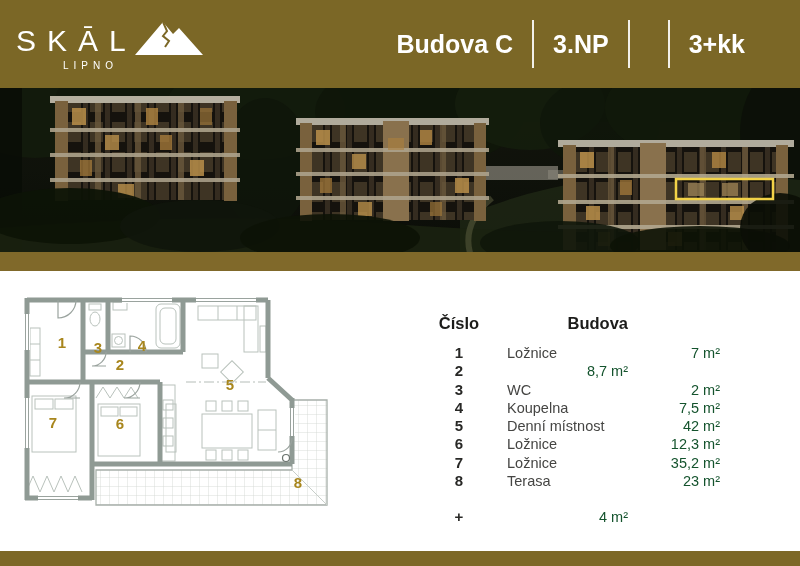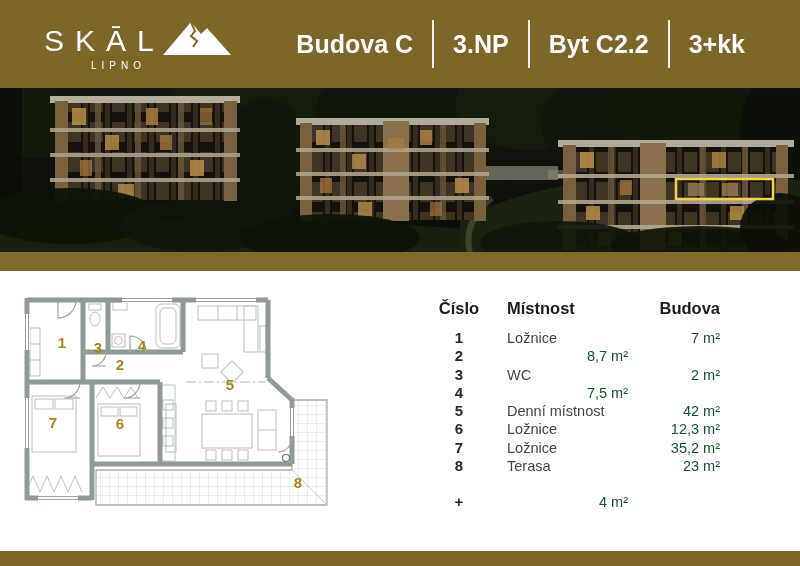--- a/index.html
+++ b/index.html
@@ -2,21 +2,21 @@
 <html><head>
 <meta charset="utf-8">
 <style>
   html,body{margin:0;padding:0;background:#ffffff;}
   .page{position:relative;width:800px;height:566px;overflow:hidden;background:#ffffff;
         font-family:"Liberation Sans", sans-serif;}
 
   
   .header{position:absolute;left:0;top:0;width:800px;height:88px;background:#7b6726;
           display:flex;align-items:center;justify-content:space-between;}
-  .logo{margin-left:44px;display:flex;flex-direction:column;}
+  .logo{margin-left:16px;display:flex;flex-direction:column;}
   .logo-row{display:flex;align-items:flex-end;}
   .logo-word{color:#fff;font-size:30px;font-weight:400;letter-spacing:11px;line-height:1;}
   .logo-sub{color:#fff;font-size:10px;letter-spacing:5px;margin-left:47px;margin-top:4px;}
   .mountain{margin-left:-4px;margin-bottom:-1px;}
   .crumbs{display:flex;align-items:center;margin-right:55px;color:#fff;
           font-size:25px;font-weight:700;}
   .crumb{white-space:nowrap;text-align:center;}
   .crumb-sep{width:2px;height:48px;background:rgba(255,255,255,.9);margin:0 19px;}
 
   
@@ -25,21 +25,21 @@
 
   
   .bar-mid{position:absolute;left:0;top:252px;width:800px;height:19px;background:#80692a;}
   .bar-foot{position:absolute;left:0;top:551px;width:800px;height:15px;background:#7d6827;}
 
   
   .plan{position:absolute;left:10px;top:288px;width:420px;height:240px;}
   .plan text{font-family:"Liberation Sans", sans-serif;font-weight:700;font-size:15px;fill:#a8861d;}
 
   
-  .room-table{position:absolute;left:433px;top:299px;width:287px;color:#3f3f3d;}
+  .room-table{position:absolute;left:433px;top:314px;width:287px;color:#3f3f3d;}
   .trow{display:grid;grid-template-columns:52px 1fr 92px;align-items:baseline;height:18.3px;}
   .trow .c-num{text-align:center;font-weight:700;font-size:15px;color:#282826;}
   .trow .c-room{padding-left:22px;font-size:14.5px;color:#454543;}
   .trow .c-area{text-align:right;font-size:14.5px;color:#14532d;}
   .thead{height:24px;margin-bottom:6px;}
   .thead .c-num,.thead .c-room,.thead .c-area{font-weight:700;font-size:16.5px;color:#1c1c1a;}
   .extra{margin-top:18px;}
 </style>
 </head>
 <body>
@@ -55,21 +55,20 @@
           <path d="M30,5 L34,14 L30,19 L36,24 L32,30" fill="none" stroke="#7b6726" stroke-width="2"></path>
         </svg>
       </div>
       <span class="logo-sub">LIPNO</span>
     </div>
     <nav class="crumbs">
       <span class="crumb">Budova C</span>
       <span class="crumb-sep"></span>
       <span class="crumb">3.NP</span>
       <span class="crumb-sep"></span>
-      <span class="crumb">Byt C2.2</span>
       <span class="crumb-sep"></span>
       <span class="crumb">3+kk</span>
     </nav>
   </header>
 
   <div class="hero">
     <svg width="800" height="165" viewBox="0 0 800 165" preserveAspectRatio="none">
       <defs>
         <linearGradient id="sky" x1="0" y1="0" x2="0" y2="1">
           <stop offset="0" stop-color="#161a0f"></stop>
@@ -303,39 +302,39 @@
       <text x="220" y="102">5</text>
       <text x="110" y="141">6</text>
       <text x="43" y="140">7</text>
       <text x="288" y="200">8</text>
     </g>
   </svg>
 
   <section class="room-table">
     <div class="trow thead">
       <span class="c-num">Číslo</span>
-      <span class="c-room">Místnost</span>
       <span class="c-area">Budova</span>
     </div>
     <div class="trow">
       <span class="c-num">1</span>
       <span class="c-room">Ložnice</span>
       <span class="c-area">7 m²</span>
     </div>
     <div class="trow">
       <span class="c-num">2</span>
       <span class="c-area">8,7 m²</span>
     </div>
     <div class="trow">
       <span class="c-num">3</span>
       <span class="c-room">WC</span>
       <span class="c-area">2 m²</span>
     </div>
     <div class="trow">
       <span class="c-num">4</span>
+      <span class="c-room">Koupelna</span>
       <span class="c-area">7,5 m²</span>
     </div>
     <div class="trow">
       <span class="c-num">5</span>
       <span class="c-room">Denní místnost</span>
       <span class="c-area">42 m²</span>
     </div>
     <div class="trow">
       <span class="c-num">6</span>
       <span class="c-room">Ložnice</span>

